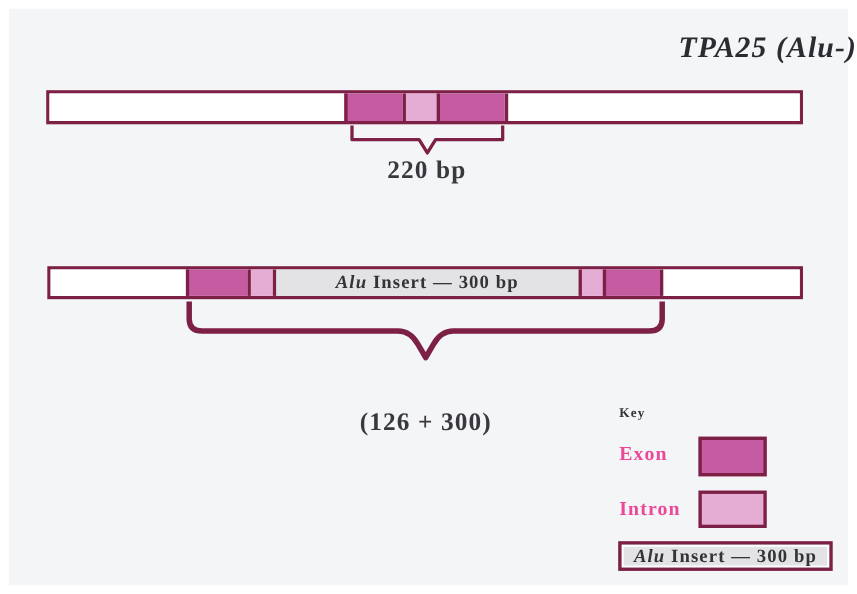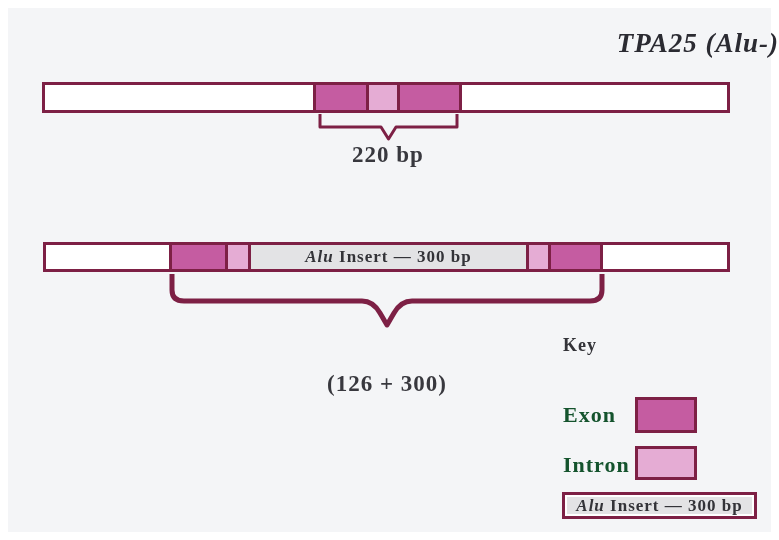--- a/index.html
+++ b/index.html
@@ -46,26 +46,26 @@
   .bracket2 { left: 169px; top: 274px; }
   .size-label {
     position: absolute; width: 240px; text-align: center;
     font-size: 23px; font-weight: bold; color: #38383e;
     letter-spacing: 1px;
   }
   .label-136 { left: 268px; top: 142px; }
   .label-436 { left: 267px; top: 336px; }
   .label-breakdown { left: 267px; top: 371px; }
   .key-heading {
-    position: absolute; left: 563px; top: 335px;
-    font-size: 18px; font-weight: bold; color: #333338; letter-spacing: 1px;
+    position: absolute; left: 563px; top: 368px;
+    font-size: 12px; font-weight: bold; color: #333338; letter-spacing: 1px;
   }
   .key-label {
     position: absolute; left: 563px;
-    font-size: 22px; font-weight: bold; color: #14532d; letter-spacing: 1px;
+    font-size: 18px; font-weight: bold; color: #ec4899; letter-spacing: 1px;
   }
   .key-label-exon { top: 402px; }
   .key-label-intron { top: 452px; }
   .swatch {
     position: absolute; left: 635px; width: 62px;
     border: 3px solid var(--maroon); box-sizing: border-box;
   }
   .swatch-exon { top: 397px; height: 36px; background: var(--exon); }
   .swatch-intron { top: 446px; height: 34px; background: var(--intron); }
   .key-alu-box {

